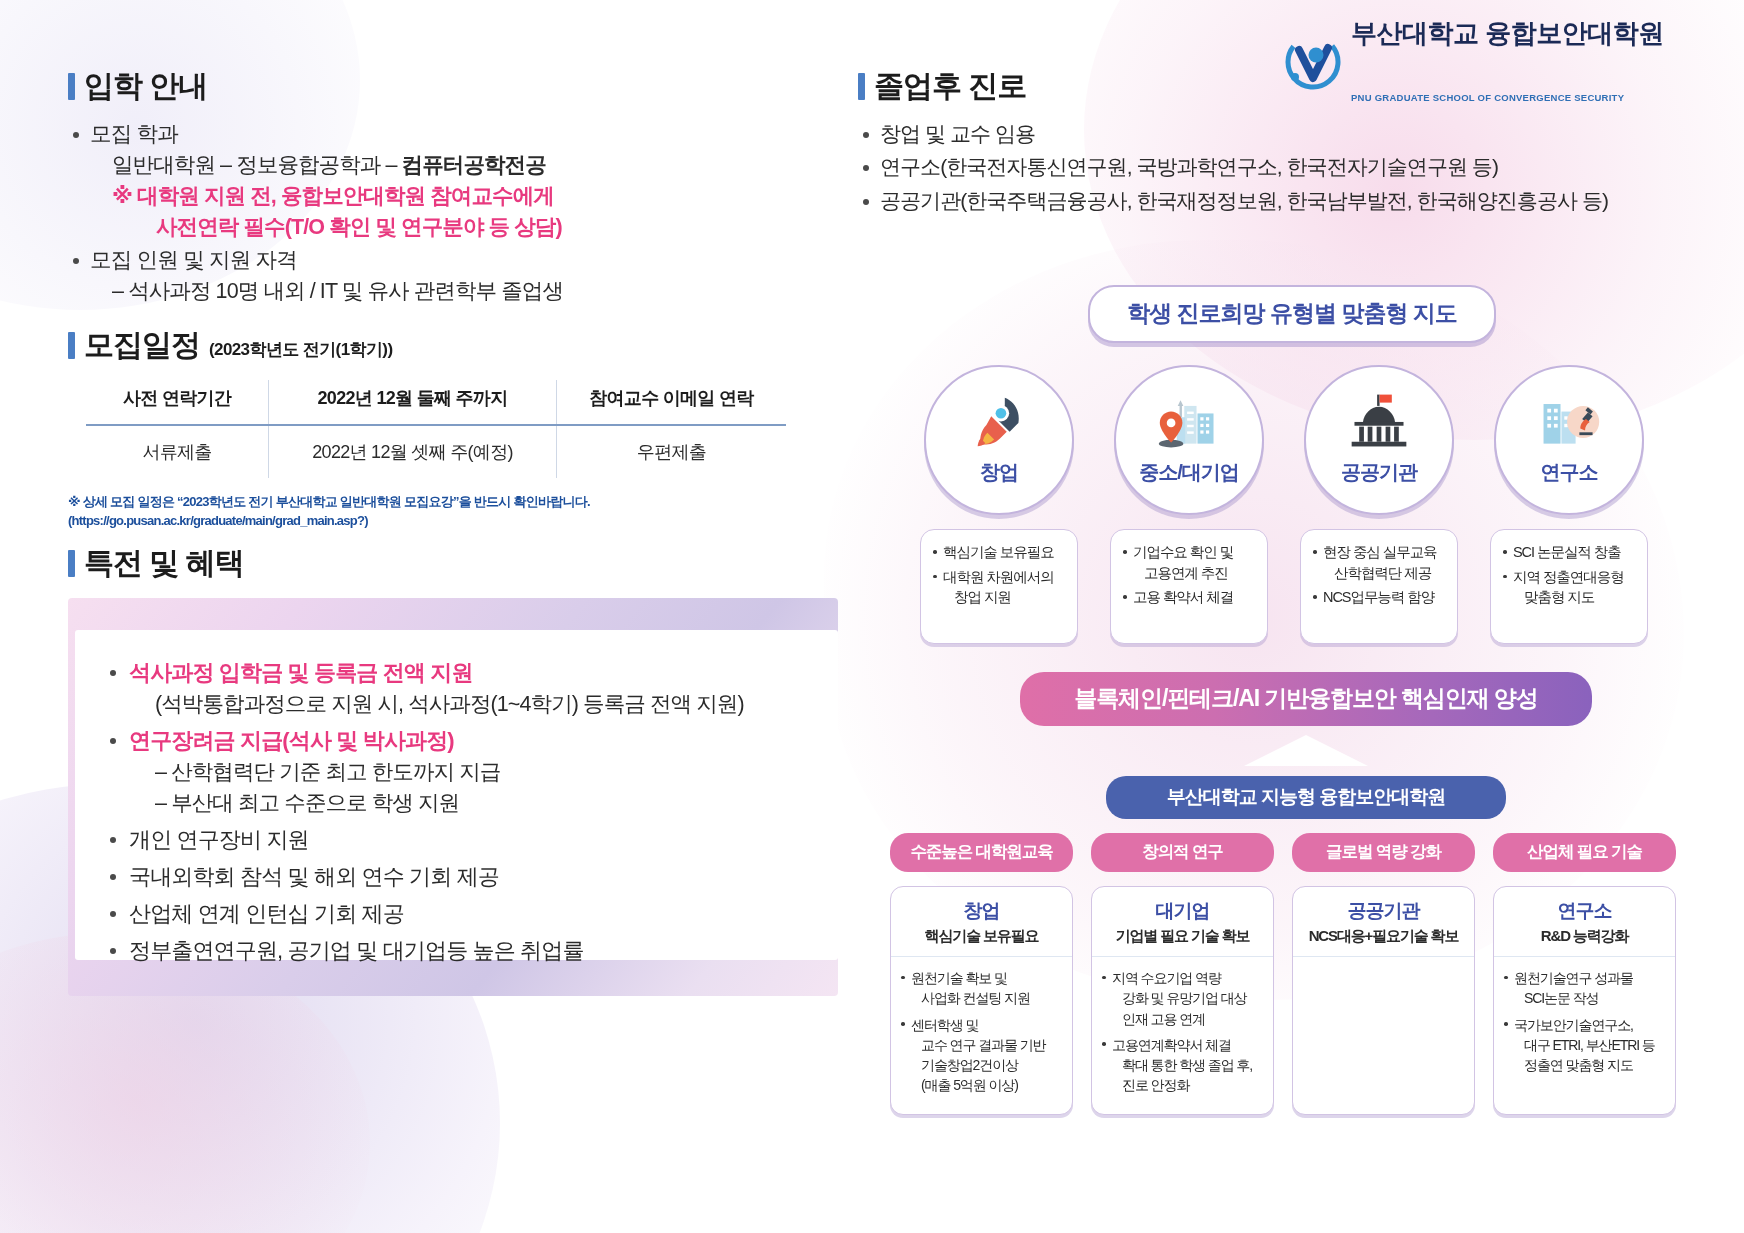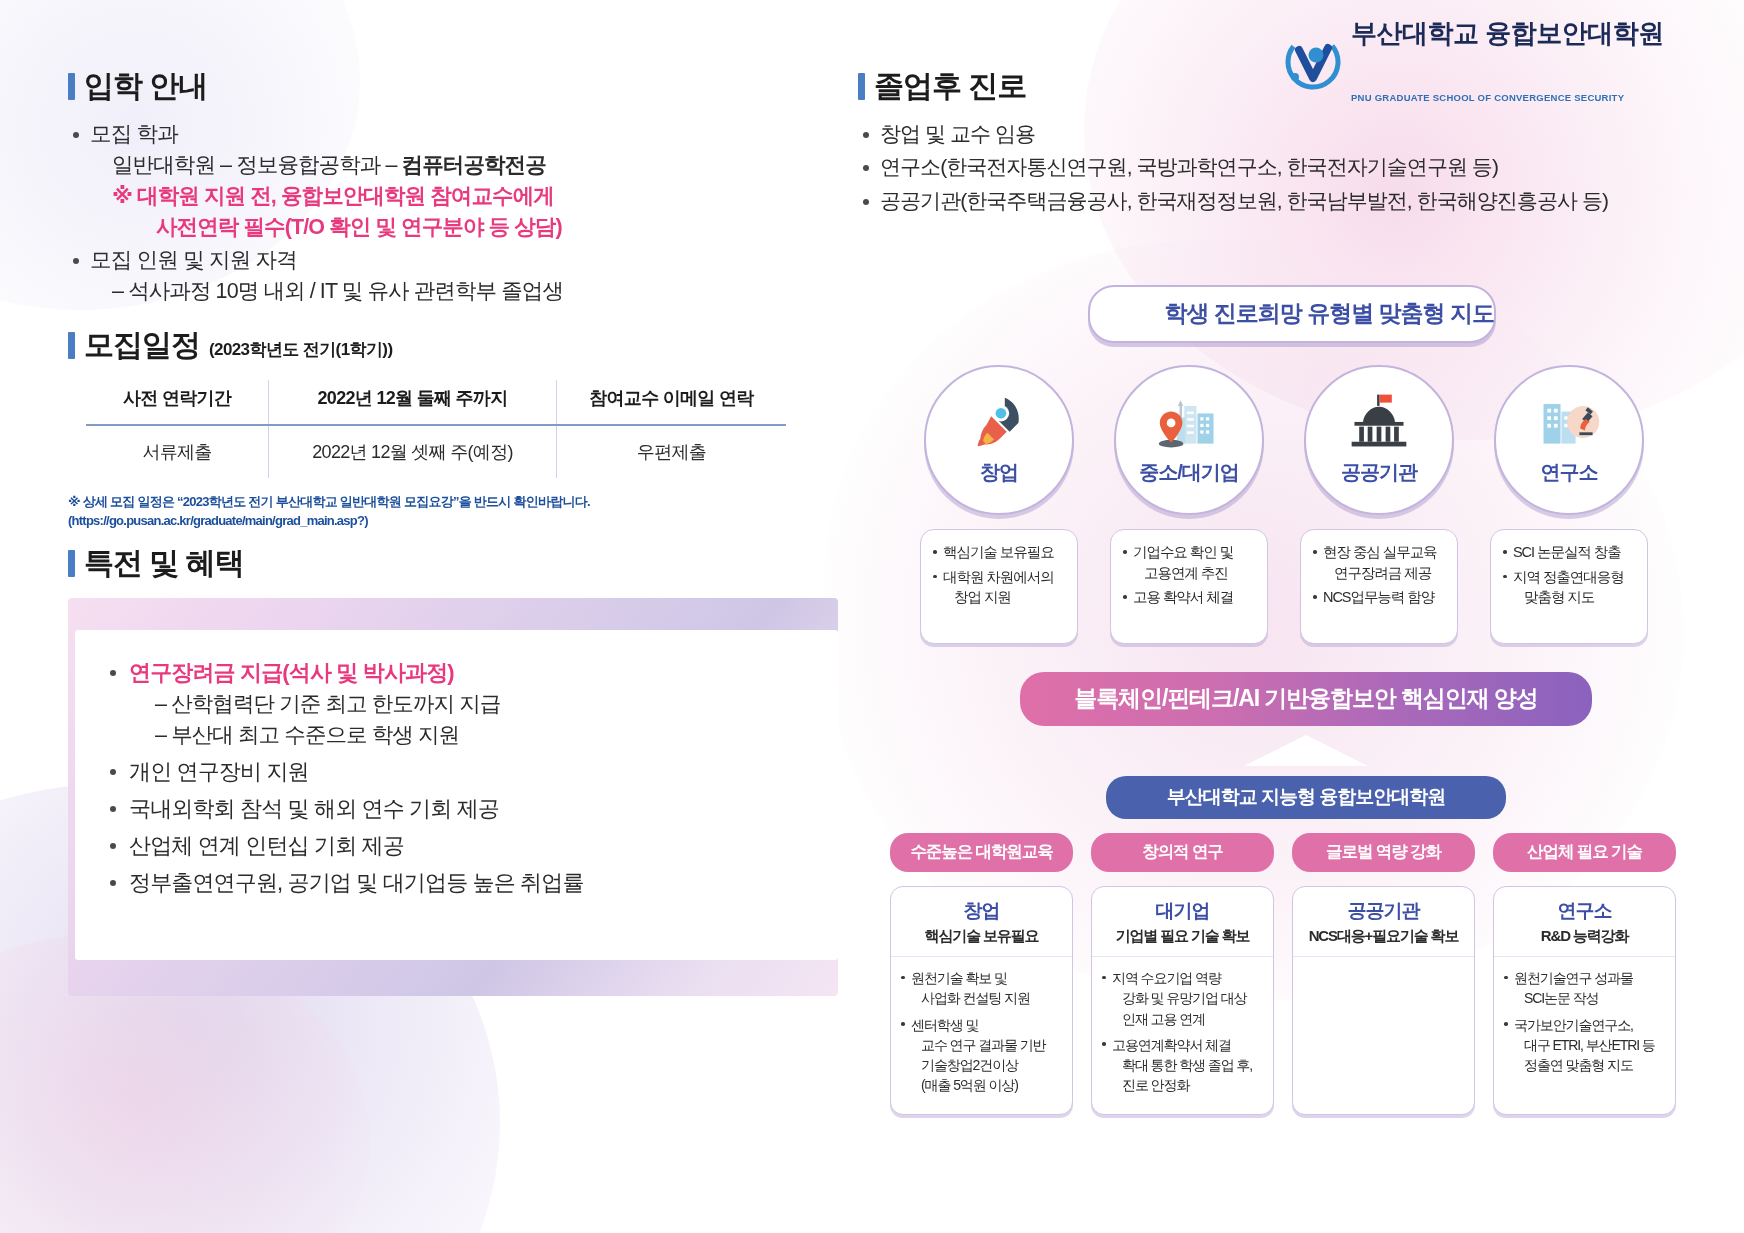--- a/index.html
+++ b/index.html
@@ -99,21 +99,21 @@
 
   
   .col-right{position:absolute;left:858px;top:66px;width:820px;}
   .bullets-r > li{font-size:21px;letter-spacing:-.95px;line-height:1.45;margin-bottom:3px;}
   .tight{letter-spacing:-1.9px;font-size:20.5px;}
 
   
   .career{position:absolute;left:905px;top:285px;width:800px;}
   .banner-top{
     width:408px;margin:0 0 0 183px;background:#ffffff;border-radius:26px;border:2px solid #c3b4dd;
-    box-shadow:0 4px 0 rgba(169,150,205,.5);text-align:right;padding:11px 0 12px 0;
+    box-shadow:0 4px 0 rgba(169,150,205,.5);text-align:center;padding:11px 0 12px 0;
     font-size:23px;font-weight:bold;color:#3c4fa5;letter-spacing:-1px;box-sizing:border-box;
   }
   .circles{display:flex;gap:30px;margin-top:22px;margin-left:14px;}
   .circ-col{width:160px;display:flex;flex-direction:column;align-items:center;}
   .circ{
     width:150px;height:150px;border-radius:50%;background:#ffffff;border:2px solid #c3b4dd;
     display:flex;flex-direction:column;align-items:center;justify-content:flex-start;
     box-shadow:0 4px 0 rgba(169,150,205,.45);box-sizing:border-box;padding-top:18px;
   }
   .circ-icon{height:72px;display:flex;align-items:center;justify-content:center;}
@@ -248,20 +248,24 @@
     </div>
 
     <div class="sec-head" style="margin-top:12px;">
       <span class="sec-bar"></span>
       <span class="sec-title">특전 및 혜택</span>
     </div>
 
     <div class="benefit-box">
       <div class="benefit-inner">
         <ul>
+          <li>
+            <span class="pink">석사과정 입학금 및 등록금 전액 지원</span>
+            <div class="bsub">(석박통합과정으로 지원 시, 석사과정(1~4학기) 등록금 전액 지원)</div>
+          </li>
           <li>
             <span class="pink">연구장려금 지급(석사 및 박사과정)</span>
             <div class="bsub">– 산학협력단 기준 최고 한도까지 지급</div>
             <div class="bsub">– 부산대 최고 수준으로 학생 지원</div>
           </li>
           <li><span>개인 연구장비 지원</span></li>
           <li><span>국내외학회 참석 및 해외 연수 기회 제공</span></li>
           <li><span>산업체 연계 인턴십 기회 제공</span></li>
           <li><span>정부출연연구원, 공기업 및 대기업등 높은 취업률</span></li>
         </ul>
@@ -360,21 +364,21 @@
               <rect x="42" y="38" width="5" height="16" fill="#3a3f45"></rect>
               <rect x="51" y="38" width="5" height="16" fill="#3a3f45"></rect>
               <rect x="6" y="54" width="58" height="5" fill="#3a3f45"></rect>
             </svg>
           </div>
           <div class="circ-label">공공기관</div>
         </div>
         <div class="circ-card">
           <ul>
             <li><span>현장 중심 실무교육</span>
-              <span class="cc-cont">연구장려금 제공</span></li>
+              <span class="cc-cont">산학협력단 제공</span></li>
             <li><span>NCS업무능력 함양</span></li>
           </ul>
         </div>
       </div>
 
       <div class="circ-col">
         <div class="circ">
           <div class="circ-icon">
             <svg width="66" height="62" viewBox="0 0 70 64">
               <rect x="8" y="14" width="18" height="42" fill="#9fd2e8"></rect>

